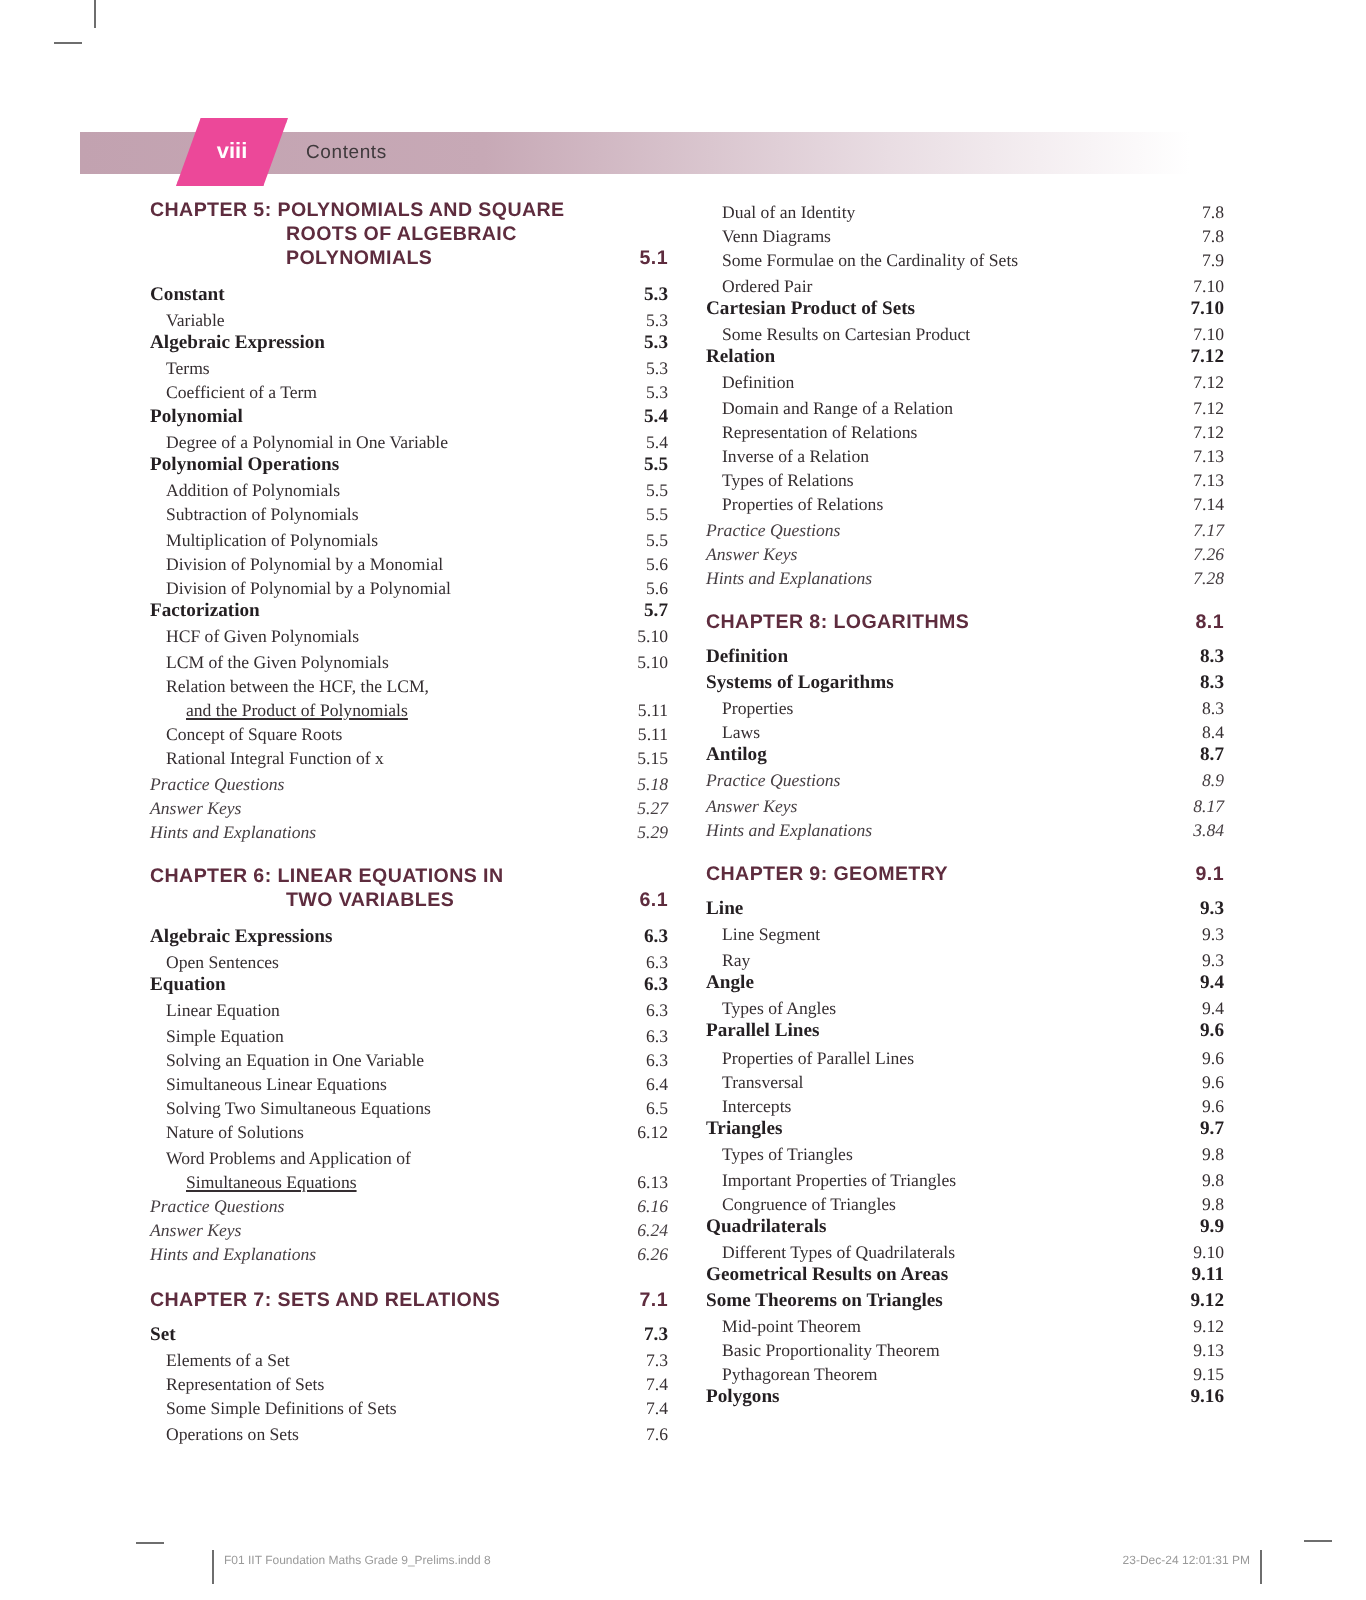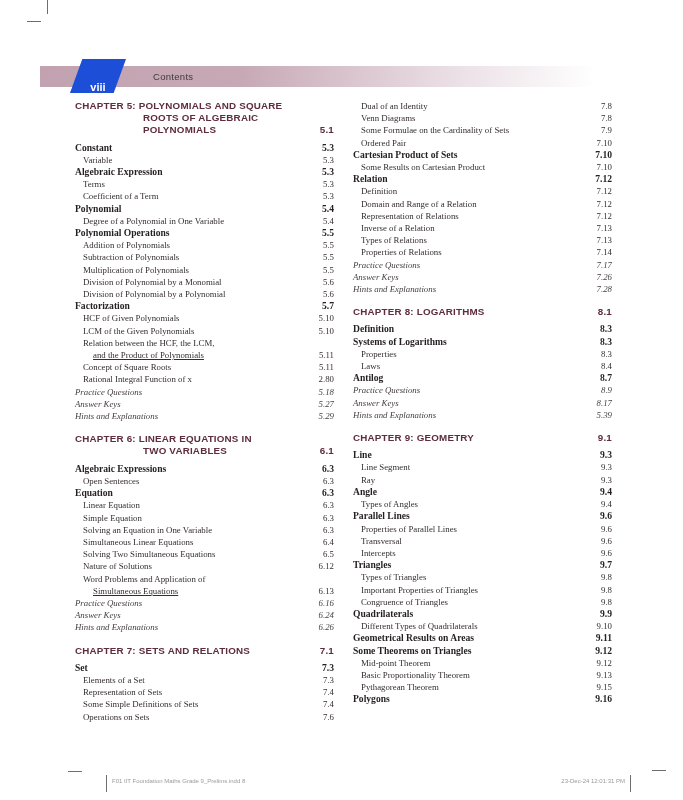--- a/index.html
+++ b/index.html
@@ -3,22 +3,22 @@
 <meta charset="utf-8">
 <style>
   html,body{margin:0;padding:0;background:#fff;}
   .page{position:relative;width:683px;height:800px;background:#fff;overflow:hidden;
         font-family:"Liberation Serif",serif;}
   
   .mark{position:absolute;background:#6e6e6e;}
   
   .hbar{position:absolute;left:40px;top:66px;width:578px;height:21px;
         background:linear-gradient(to right,#c2a2b0 0%,#c7a9b6 35%,#e9dde3 70%,#ffffff 96%);}
-  .htab{position:absolute;left:70px;top:59px;width:56px;height:34px;background:#1d4ed8;
-        clip-path:polygon(22% 0,100% 0,78% 100%,0 100%);display:flex;align-items:flex-end;justify-content:center;
+  .htab{position:absolute;left:88px;top:59px;width:56px;height:34px;background:#ec4899;
+        clip-path:polygon(22% 0,100% 0,78% 100%,0 100%);display:flex;align-items:center;justify-content:center;
         box-shadow:0 1px 2px rgba(60,20,35,.4);}
   .htab span{color:#fff;font-family:"Liberation Sans",sans-serif;font-weight:bold;font-size:11px;}
   .hcontents{position:absolute;left:153px;top:71px;font-family:Liberation Sans, sans-serif;
         font-size:9.5px;color:#3f393c;letter-spacing:.3px;}
   
   .cols{position:absolute;left:75px;top:100px;width:537px;display:flex;gap:19px;}
   .col{flex:1;min-width:0;}
   .row{display:flex;align-items:flex-end;line-height:12.2px;color:#2f282b;}
   .row .txt{flex:1;min-width:0;}
   .row .pg{margin-left:6px;white-space:nowrap;}
@@ -170,21 +170,21 @@
         <div class="row r-s">
           <div class="txt">
             <div class="l0">Concept of Square Roots</div>
           </div>
           <span class="pg">5.11</span>
         </div>
         <div class="row r-s">
           <div class="txt">
             <div class="l0">Rational Integral Function of x</div>
           </div>
-          <span class="pg">2.80</span>
+          <span class="pg">5.15</span>
         </div>
         <div class="row r-i">
           <div class="txt">
             <div class="l0">Practice Questions</div>
           </div>
           <span class="pg">5.18</span>
         </div>
         <div class="row r-i">
           <div class="txt">
             <div class="l0">Answer Keys</div>
@@ -462,21 +462,21 @@
         <div class="row r-i">
           <div class="txt">
             <div class="l0">Answer Keys</div>
           </div>
           <span class="pg">8.17</span>
         </div>
         <div class="row r-i">
           <div class="txt">
             <div class="l0">Hints and Explanations</div>
           </div>
-          <span class="pg">5.39</span>
+          <span class="pg">3.84</span>
         </div>
         <div class="row r-ch">
           <div class="txt">
             <div class="l0">CHAPTER 9: GEOMETRY</div>
           </div>
           <span class="pg">9.1</span>
         </div>
         <div class="row r-b">
           <div class="txt">
             <div class="l0">Line</div>

